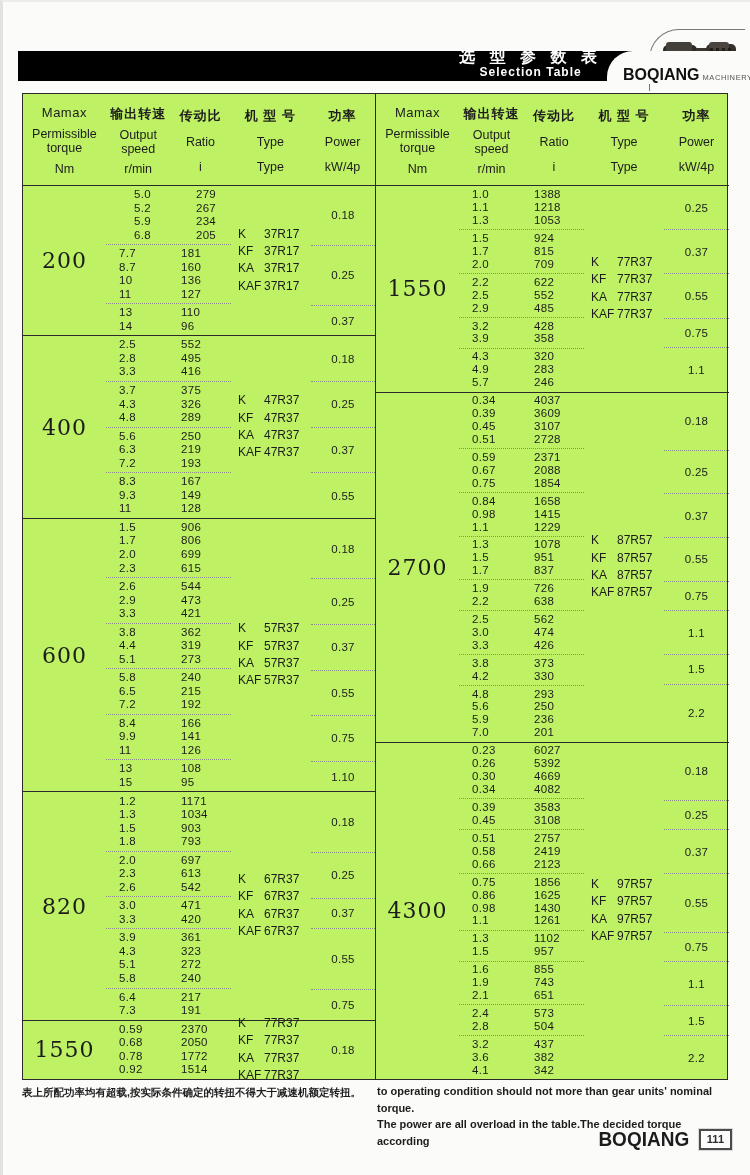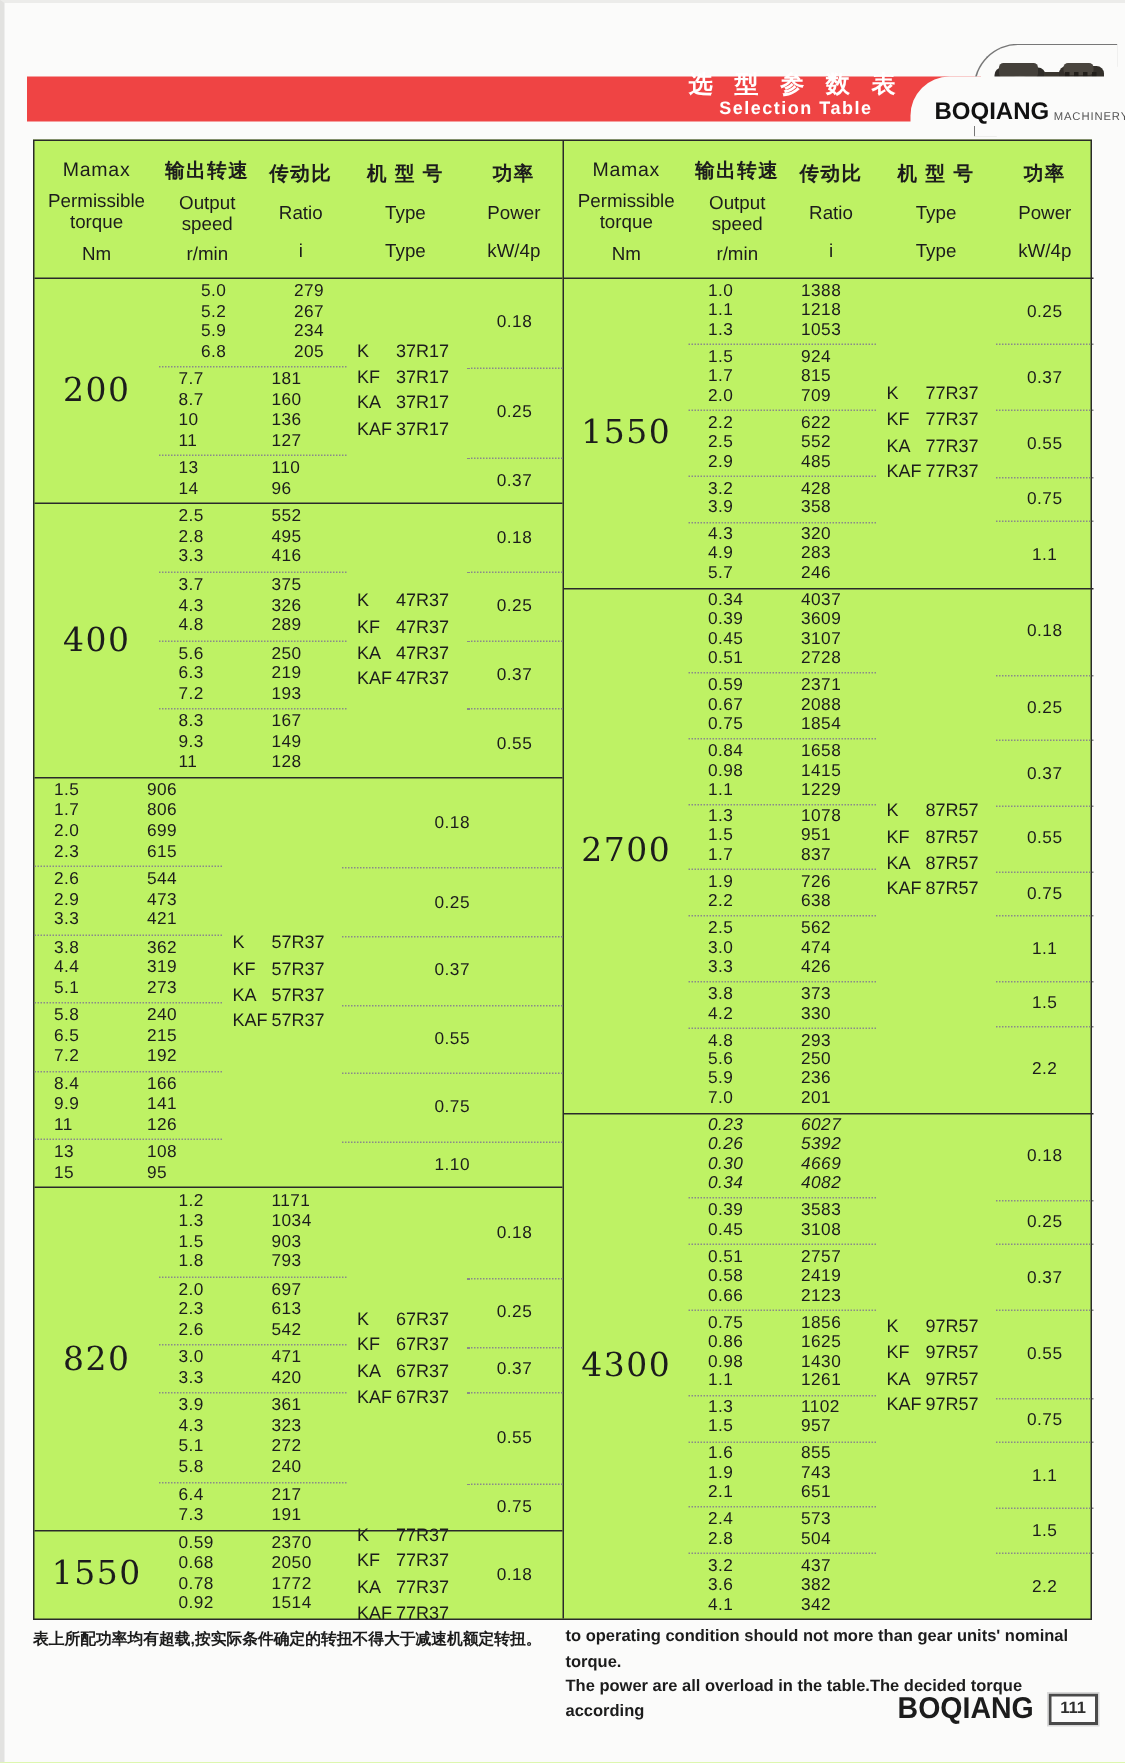--- a/index.html
+++ b/index.html
@@ -1,21 +1,21 @@
 <!DOCTYPE html>
 <html><head>
 <meta charset="utf-8">
 <style>
   * { margin:0; padding:0; box-sizing:border-box; }
   html,body { width:750px; height:1175px; }
   body { background:#fbfbfa; font-family:"Liberation Sans", sans-serif; color:#1c1c1c; position:relative; overflow:hidden; }
   .page-edge { position:absolute; inset:0; border-left:3px solid #e2e2e0; border-top:2px solid #ececea; pointer-events:none; }
 
   
-  .header-bar { position:absolute; left:18px; top:51px; width:636px; height:30px; background:#ef4444; }
+  .header-bar { position:absolute; left:18px; top:51px; width:636px; height:30px; background:#000000; }
   .header-titles { position:absolute; right:52px; top:-3px; text-align:center; color:#fff; }
   .title-cn { font-size:16px; font-weight:bold; letter-spacing:5px; line-height:1.1; white-space:nowrap; }
   .title-en { font-size:12px; font-weight:bold; letter-spacing:1px; line-height:1.05; white-space:nowrap; }
   .logo-panel { position:absolute; left:607px; top:51px; width:140px; height:33px; background:#fbfbfa; border-top-left-radius:26px; display:flex; align-items:flex-end; padding:0 0 1px 16px; }
   .brand-text { font-size:16px; font-weight:900; letter-spacing:0; color:#111; line-height:1; }
   .brand-suffix { font-size:7.5px; letter-spacing:0.6px; color:#555; margin:0 0 1px 3px; }
   .corner-frame { position:absolute; left:649px; top:29px; width:96px; height:62px; border-top:1.5px solid #777; border-left:1.5px solid #777; border-top-left-radius:30px; }
   .gearmotor { position:absolute; left:660px; top:36px; width:80px; height:48px; }
 
   
@@ -287,20 +287,23 @@
             </div>
             <div class="pband" style="flex-grow: 3;">
               <span>0.37</span>
             </div>
             <div class="pband" style="flex-grow: 3;">
               <span>0.55</span>
             </div>
           </div>
         </div>
         <div class="group" style="flex-grow: 21;">
+          <div class="col-torque">
+            <span>600</span>
+          </div>
           <div class="col-sr">
             <div class="band" style="flex-grow: 4;">
               <div class="srrow">
                 <span class="sp">1.5</span>
                 <span class="ra">906</span>
               </div>
               <div class="srrow">
                 <span class="sp">1.7</span>
                 <span class="ra">806</span>
               </div>
@@ -879,21 +882,21 @@
             <div class="pband" style="flex-grow: 4;">
               <span>2.2</span>
             </div>
           </div>
         </div>
         <div class="group" style="flex-grow: 27;">
           <div class="col-torque">
             <span>4300</span>
           </div>
           <div class="col-sr">
-            <div class="band" style="flex-grow: 4; font-style: italic;">
+            <div class="band" style="flex-grow: 4;">
               <div class="srrow">
                 <span class="sp">0.23</span>
                 <span class="ra">6027</span>
               </div>
               <div class="srrow">
                 <span class="sp">0.26</span>
                 <span class="ra">5392</span>
               </div>
               <div class="srrow">
                 <span class="sp">0.30</span>

